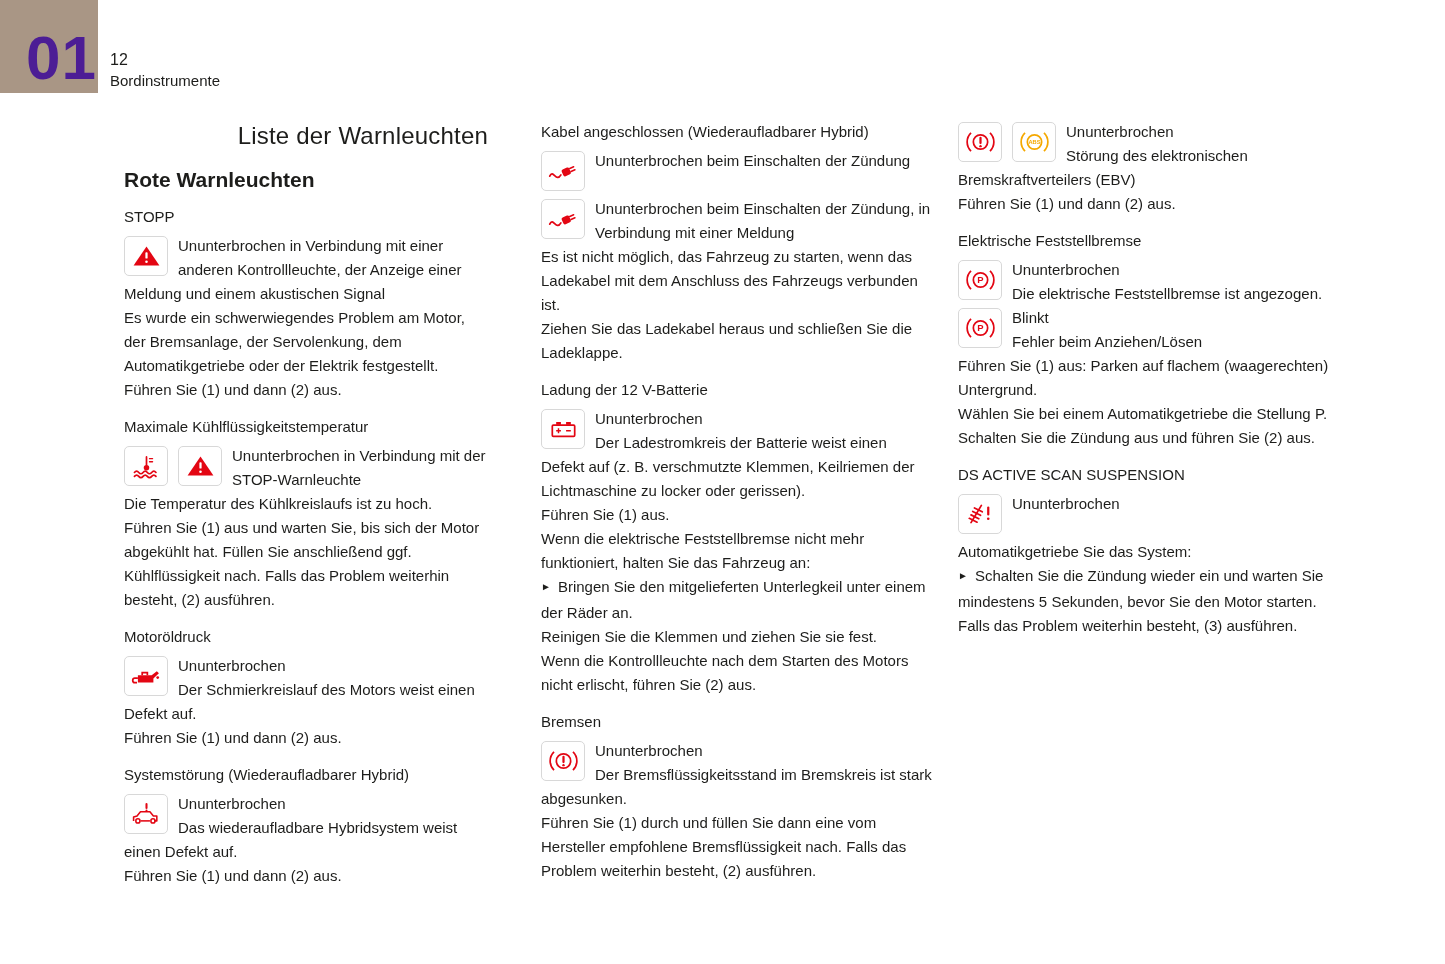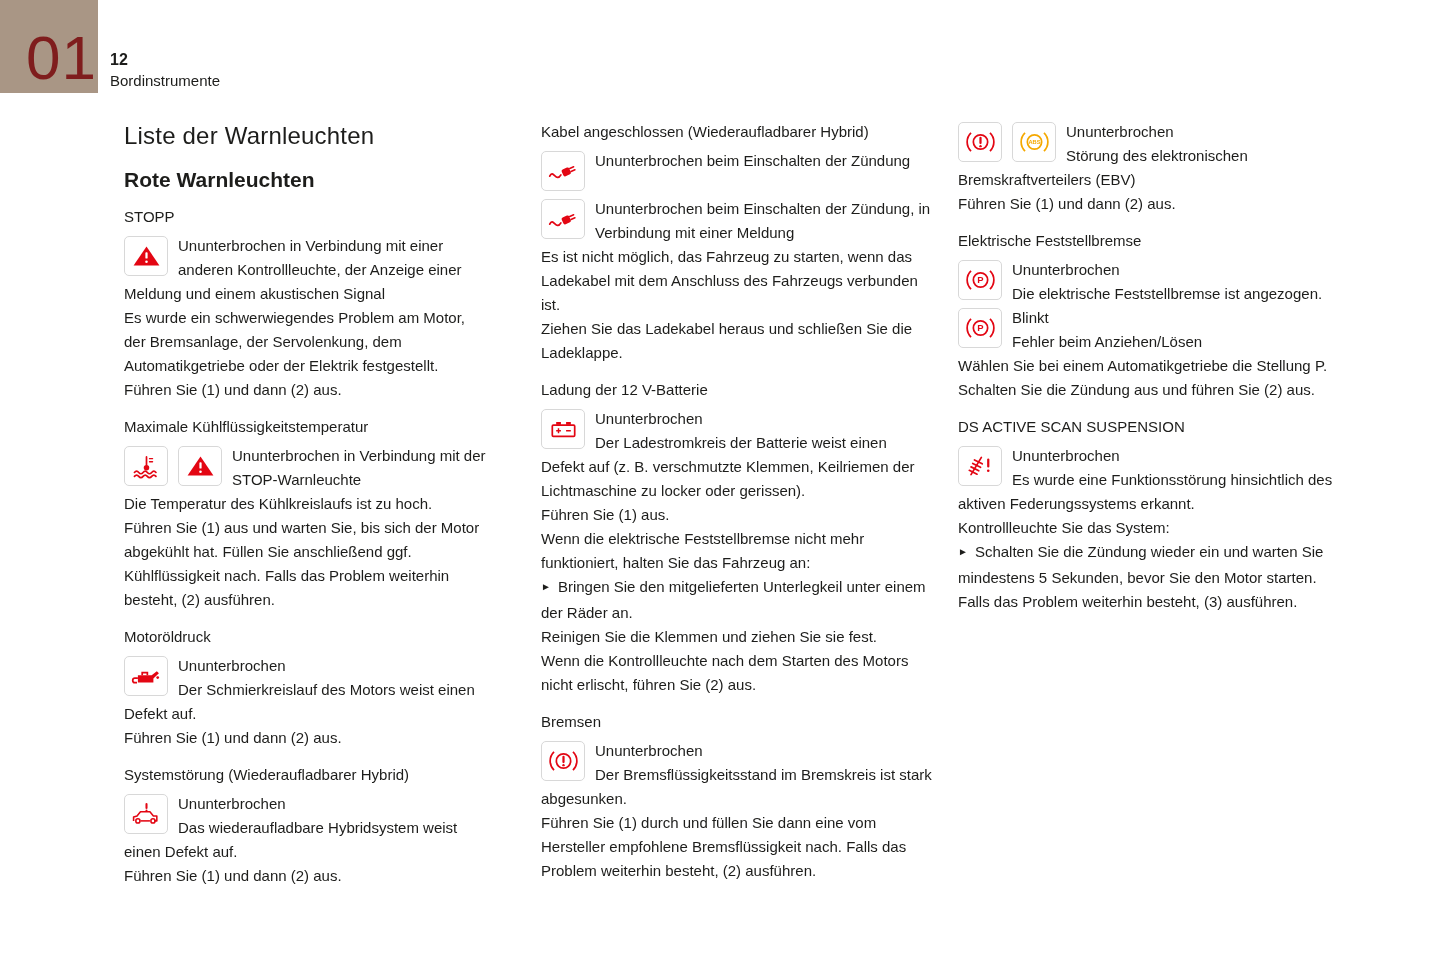--- a/index.html
+++ b/index.html
@@ -17,32 +17,32 @@
   }
   .chapter-tab {
     position: absolute; left: 0; top: 0;
     width: 98px; height: 93px;
     background: #a99685;
     overflow: hidden;
   }
   .chapter-tab span {
     position: absolute; left: 26px; bottom: 4px;
     font-size: 62px; line-height: 1;
-    color: #7f1d1d; font-weight: 400; letter-spacing: 1px;
+    color: #4c1d95; font-weight: 700; letter-spacing: 1px;
   }
   .page-head { position: absolute; left: 110px; top: 50px; }
-  .page-num { font-weight: 700; font-size: 16px; line-height: 20px; }
+  .page-num { font-weight: 400; font-size: 16px; line-height: 20px; }
   .chapter-title { font-size: 15px; line-height: 22px; }
 
   .col { position: absolute; top: 120px; }
   .col1 { left: 124px; width: 364px; }
   .col2 { left: 541px; width: 392px; }
   .col3 { left: 958px; width: 380px; }
 
-  h1 { font-size: 24px; font-weight: 400; margin: 0 0 16px; line-height: 32px; letter-spacing: .2px; }
+  h1 { font-size: 24px; font-weight: 400; margin: 0 0 16px; line-height: 32px; letter-spacing: .2px; text-align: right; }
   h2 { font-size: 21px; font-weight: 700; margin: 0 0 9px; line-height: 24px; }
   .section h3 { font-size: 15px; font-weight: 400; margin: 13px 0 5px; line-height: 24px; }
   .col2 > .section:first-child h3, .col3 > .section:first-child h3 { margin-top: 0; }
   .section p { margin: 0; }
 
   .icon-para::after { content:""; display:block; clear:both; }
   .iconbox {
     float: left;
     width: 44px; height: 40px;
     border: 1px solid #d8d8d8;
@@ -256,36 +256,36 @@
           <span class="iconbox">
             <svg viewBox="0 0 36 28" fill="none" stroke="currentColor" stroke-width="2">
               <circle cx="18" cy="14" r="8.3"></circle>
               <path d="M7 3.5 a14.5 14.5 0 0 0 0 21 M29 3.5 a14.5 14.5 0 0 1 0 21"></path>
               <text x="18" y="18" text-anchor="middle" font-size="11" font-weight="700" font-family="Liberation Sans, sans-serif" fill="currentColor" stroke="none">P</text>
             </svg>
           </span>
           <p>Blinkt</p>
           <p>Fehler beim Anziehen/Lösen</p>
         </div>
+        <p><span>Führen Sie (1) aus: Parken auf flachem (waagerechten) Untergrund.</span></p>
         <p><span>Wählen Sie bei einem Automatikgetriebe die Stellung P.</span></p>
         <p><span>Schalten Sie die Zündung aus und führen Sie (2) aus.</span></p>
       </section>
       <section class="section">
         <h3>DS ACTIVE SCAN SUSPENSION</h3>
         <div class="icon-para">
           <span class="iconbox">
             <svg viewBox="0 0 36 28" fill="none" stroke="currentColor" stroke-width="2" stroke-linecap="round">
               <path d="M7 24 L19 4"></path>
               <path d="M5 19 l9 4.5 M7 15 l9 4.5 M9 11 l9 4.5 M11 7 l9 4.5"></path>
               <path d="M27 6.5 v8" stroke-width="2.6"></path>
               <circle cx="27" cy="19.5" r="1.5" fill="currentColor" stroke="none"></circle>
             </svg>
           </span>
           <p>Ununterbrochen</p>
-          <p>Es wurde eine Funktionsstörung hinsichtlich des aktiven Federungssystems erkannt.</p>
-        </div>
-        <p><span>Kontrollleuchte Sie das System:</span></p>
+        </div>
+        <p><span>Automatikgetriebe Sie das System:</span></p>
         <p class="bullet"><span class="arrow">►</span><span>Schalten Sie die Zündung wieder ein und warten Sie mindestens 5 Sekunden, bevor Sie den Motor starten.</span></p>
         <p><span>Falls das Problem weiterhin besteht, (3) ausführen.</span></p>
       </section>
     </div>
 
 </div>
 
 </body></html>

